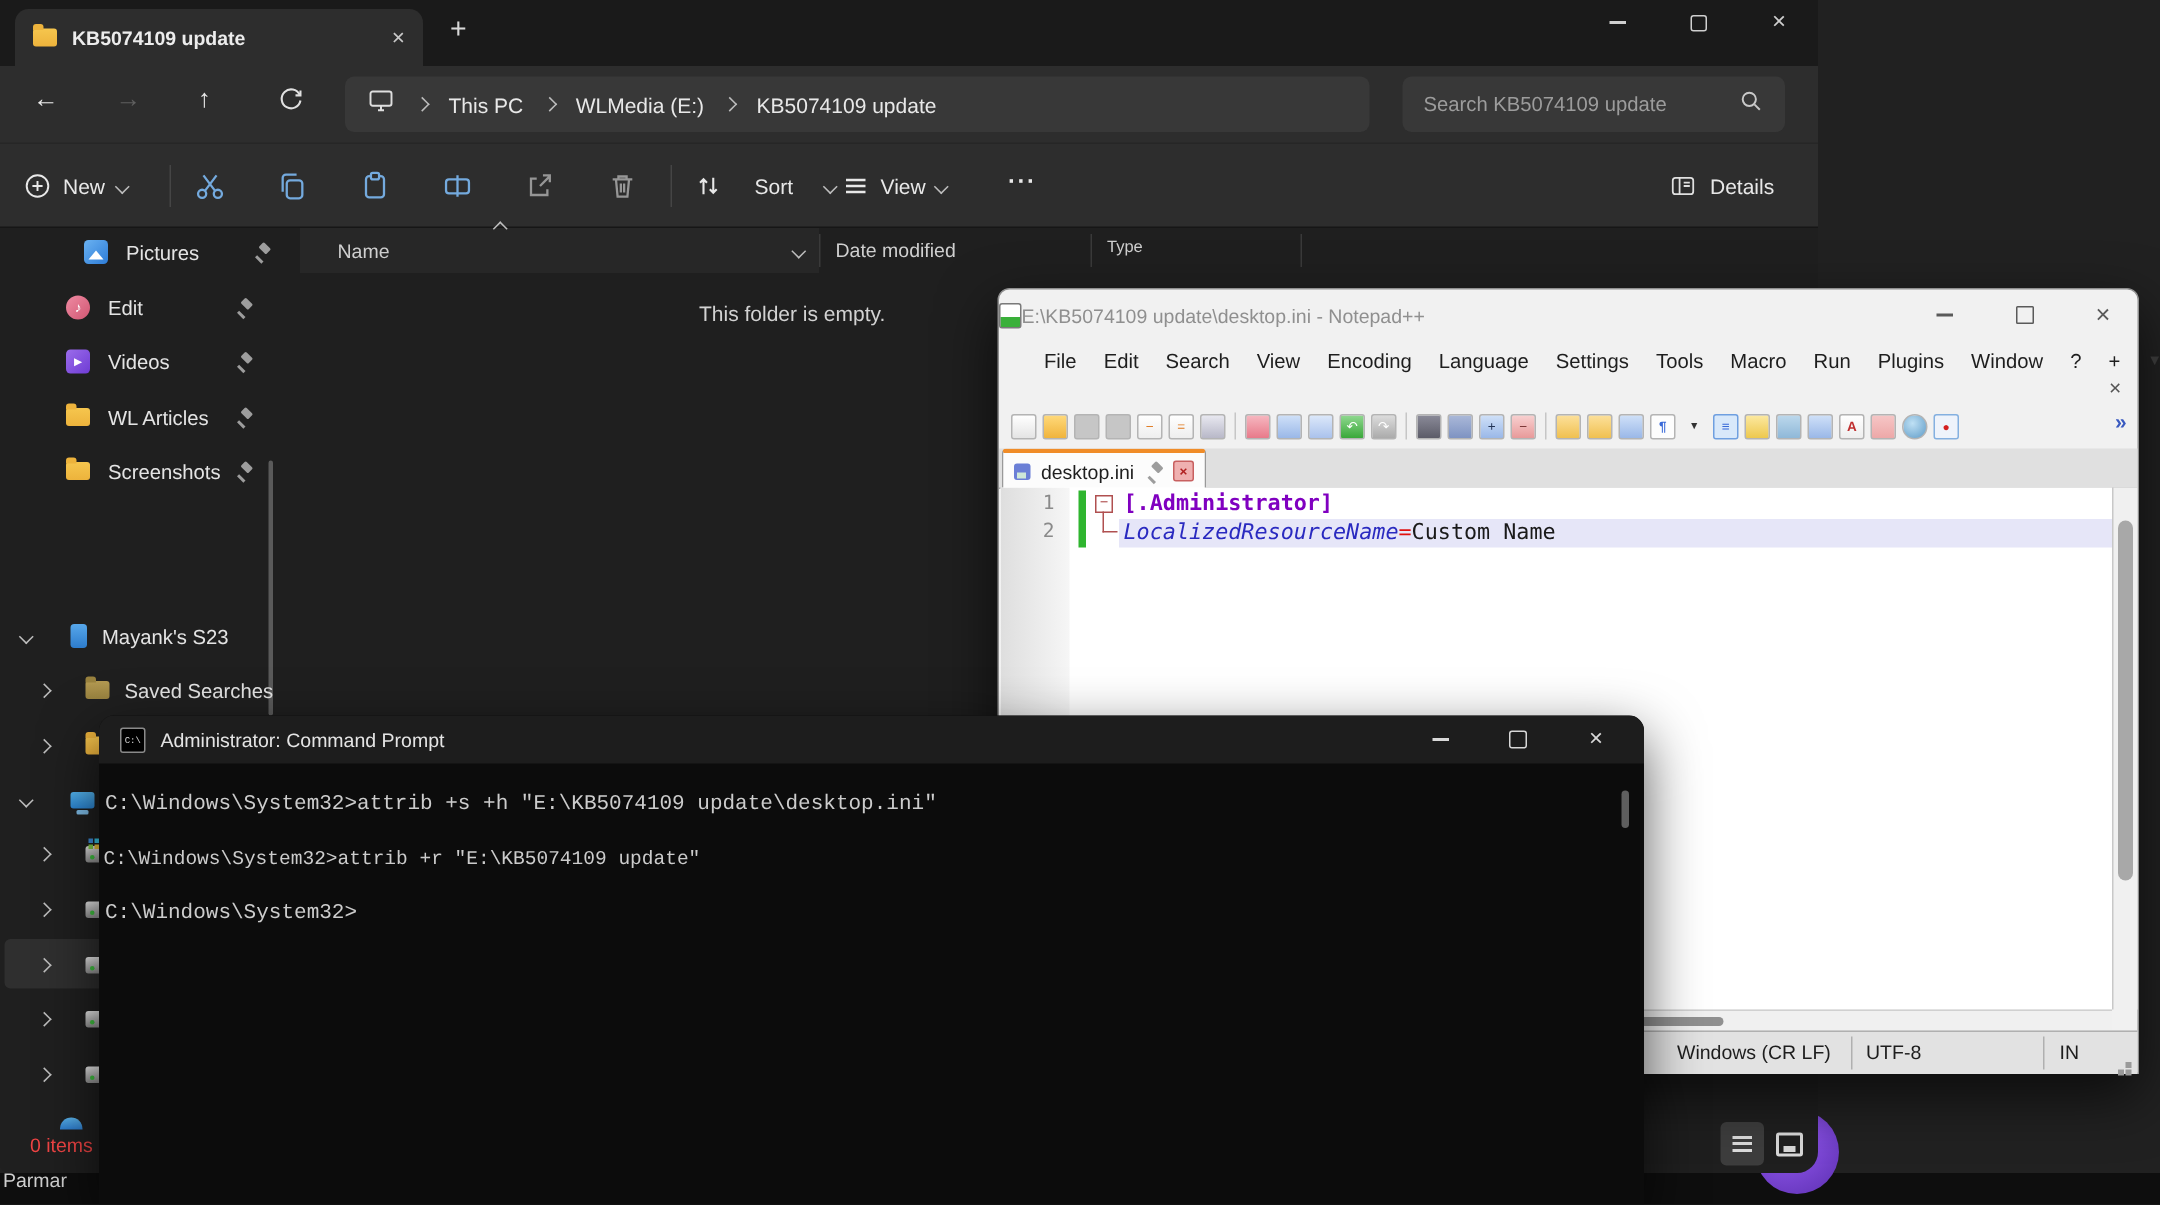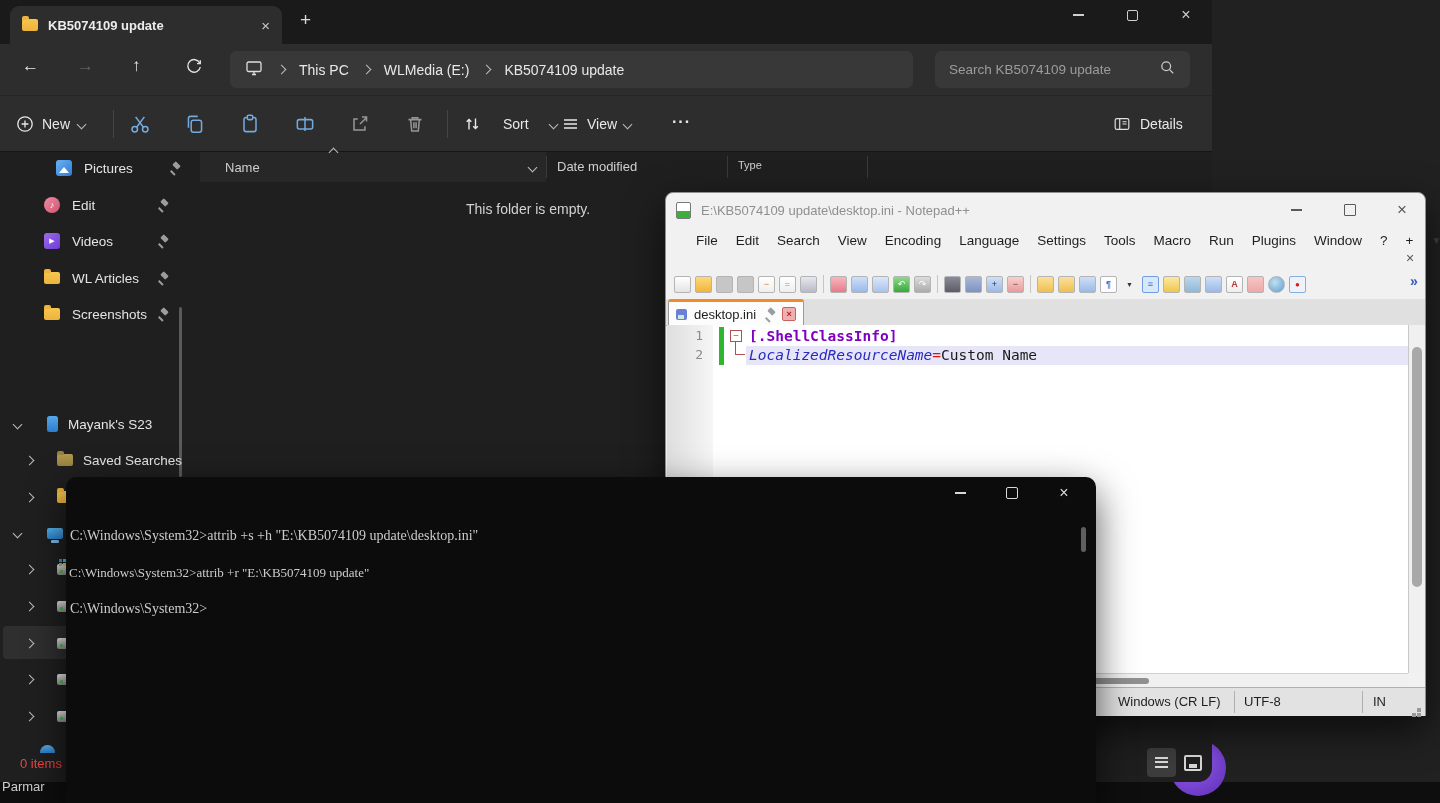--- a/index.html
+++ b/index.html
@@ -29,21 +29,21 @@
   .drv.os::before{content:"";position:absolute;top:-5px;left:2px;width:3px;height:3px;background:#3f8fe0;box-shadow:4px 0 0 #38c8e8,0 4px 0 #84d048,4px 4px 0 #f0c43c}
   .pinic{position:absolute;width:13px;height:13px;flex:none}
   .pinic::before{content:"";position:absolute;top:1px;right:1px;width:7px;height:5px;background:#9d9d9d;border-radius:1px;transform:rotate(45deg)}
   .pinic::after{content:"";position:absolute;left:2px;bottom:1px;width:6px;height:1.5px;background:#9d9d9d;transform:rotate(45deg)}
   .srow{position:absolute;display:flex;align-items:center;color:#e4e4e4;font-size:13.5px;gap:12px}
   
   .ni{width:17px;height:17px;border-radius:2px;border:1px solid #b4b4b4;flex:none;display:flex;align-items:center;justify-content:center;font-size:9px;box-sizing:border-box}
   .nsep{width:1px;height:18px;background:#c6c6c6;margin:0 2px;flex:none}
   .menuitem{padding:0 9px;font-size:13.5px;color:#1e1e1e;flex:none}
   .mono{font-family:"DejaVu Sans Mono","Liberation Mono",monospace}
-  .cmono{font-family:Liberation Serif, serif}
+  .cmono{font-family:Liberation Mono, monospace}
   .wctl{position:absolute;display:flex;align-items:center;justify-content:center}
 </style>
 </head>
 <body>
 
 <div id="stage">
 
   <div class="abs" style="left:0;top:782px;width:1440px;height:21px;background:#0e0e0e;z-index:0"></div>
   <div class="abs" style="left:2px;top:779px;color:#cfcfcf;font-size:13px;z-index:1">Parmar</div>
 
@@ -255,21 +255,21 @@
     </div>
     <div class="abs flex" style="left:1179px;top:749px;width:27px;height:27px;justify-content:center">
       <span style="width:14px;height:12px;border:2px solid #d8d8d8;border-radius:2px;display:flex;align-items:flex-end;justify-content:center">
           <i style="width:8px;height:4px;background:#d8d8d8;margin-bottom:1px"></i>
         </span>
     </div>
   </section>
 
   <section class="win" style="left:665px;top:192px;width:761px;height:524px;background:#f1f1f1;border:1px solid #8f8f8f;box-sizing:border-box;border-radius:8px 8px 0 0;z-index:3">
 
-    <div class="abs flex" style="left:0;top:0;width:759px;height:34px;gap:10px;padding-left:10px;box-sizing:border-box">
+    <div class="abs flex" style="left:0;top:0;width:759px;height:34px;padding-left:0;box-sizing:border-box">
       <span style="width:13px;height:15px;background:linear-gradient(#ffffff 55%,#3ab03a 55%);border:1px solid #7a7a7a;border-radius:2px"></span>
       <span style="color:#8f8f8f;font-size:13px">E:\KB5074109 update\desktop.ini - Notepad++</span>
     </div>
     <div class="wctl" style="left:610px;top:2px;width:40px;height:30px">
         <span style="width:11px;height:1.4px;background:#5a5a5a"></span>
       </div>
     <div class="wctl" style="left:664px;top:2px;width:40px;height:30px">
         <span style="width:10px;height:10px;border:1.2px solid #5a5a5a;border-radius:1px"></span>
       </div>
     <div class="wctl" style="left:716px;top:2px;width:40px;height:30px;color:#5a5a5a;font-size:17px">×</div>
@@ -347,21 +347,21 @@
       <span class="abs mono" style="left:0;top:3px;width:36px;text-align:right;color:#8a8a8a;font-size:13px">1</span>
       <span class="abs mono" style="left:0;top:22px;width:36px;text-align:right;color:#8a8a8a;font-size:13px">2</span>
       <div class="abs" style="left:52px;top:2px;width:5px;height:38px;background:#2fb52f"></div>
 
       <div class="abs" style="left:79px;top:21px;width:662px;height:19px;background:#e6e6f8"></div>
 
       <div class="abs mono" style="left:63px;top:5px;width:10px;height:10px;border:1px solid #b05050;color:#b05050;font-size:9px;line-height:9px;text-align:center;background:#fff">−</div>
       <div class="abs" style="left:68px;top:16px;width:9px;height:13px;border-left:1px solid #b05050;border-bottom:1px solid #b05050"></div>
 
       <div class="abs mono" style="left:82px;top:2px;font-size:14.5px;line-height:19px">
-        <span style="color:#8000c0;font-weight:700">[.ShellClassInfo]</span>
+        <span style="color:#8000c0;font-weight:700">[.Administrator]</span>
       </div>
       <div class="abs mono" style="left:82px;top:21px;font-size:14.5px;line-height:19px">
         <span style="color:#2a2ac0;font-style:italic">LocalizedResourceName</span><span style="color:#e01010">=</span><span style="color:#1a1a1a">Custom Name</span>
       </div>
     </div>
 
     <div class="abs" style="left:742px;top:132px;width:17px;height:348px;background:#f0f0f0;border-left:1px solid #c8c8c8;box-sizing:border-box">
       <span style="position:absolute;left:3px;top:22px;width:10px;height:240px;background:#a8a8a8;border-radius:6px"></span>
     </div>
 
@@ -373,20 +373,24 @@
       <span class="abs" style="left:452px;top:6px;color:#1e1e1e;font-size:13px">Windows (CR LF)</span>
       <span class="abs" style="left:568px;top:3px;width:1px;height:22px;background:#b0b0b0"></span>
       <span class="abs" style="left:578px;top:6px;color:#1e1e1e;font-size:13px">UTF-8</span>
       <span class="abs" style="left:696px;top:3px;width:1px;height:22px;background:#b0b0b0"></span>
       <span class="abs" style="left:707px;top:6px;color:#1e1e1e;font-size:13px">IN</span>
       <span class="abs" style="right:4px;bottom:4px;width:4px;height:4px;background:#9a9a9a;box-shadow:-5px 5px 0 #9a9a9a,0 5px 0 #9a9a9a"></span>
     </div>
   </section>
 
   <section class="win" style="left:66px;top:477px;width:1030px;height:326px;background:#0c0c0c;border-radius:10px 10px 0 0;z-index:4;overflow:hidden">
+    <div class="abs flex" style="left:0;top:0;width:1030px;height:32px;background:#1d1d1d;gap:10px;padding-left:14px;box-sizing:border-box">
+      <span style="width:15px;height:15px;background:#000;border:1px solid #8a8a8a;border-radius:2px;color:#ddd;font-size:6px;display:flex;align-items:center;justify-content:center;font-family:'Liberation Mono',monospace">C:\</span>
+      <span style="color:#e4e4e4;font-size:13px">Administrator: Command Prompt</span>
+    </div>
     <div class="wctl" style="left:874px;top:1px;width:40px;height:30px">
         <span style="width:11px;height:1.4px;background:#d8d8d8"></span>
       </div>
     <div class="wctl" style="left:926px;top:1px;width:40px;height:30px">
         <span style="width:10px;height:10px;border:1.2px solid #d8d8d8;border-radius:2px"></span>
       </div>
     <div class="wctl" style="left:978px;top:1px;width:40px;height:30px;color:#d8d8d8;font-size:16px">×</div>
 
     <div>
       <div class="abs cmono" style="left:4px;top:51px;color:#cccccc;font-size:14px;white-space:pre">C:\Windows\System32&gt;attrib +s +h "E:\KB5074109 update\desktop.ini"</div>

